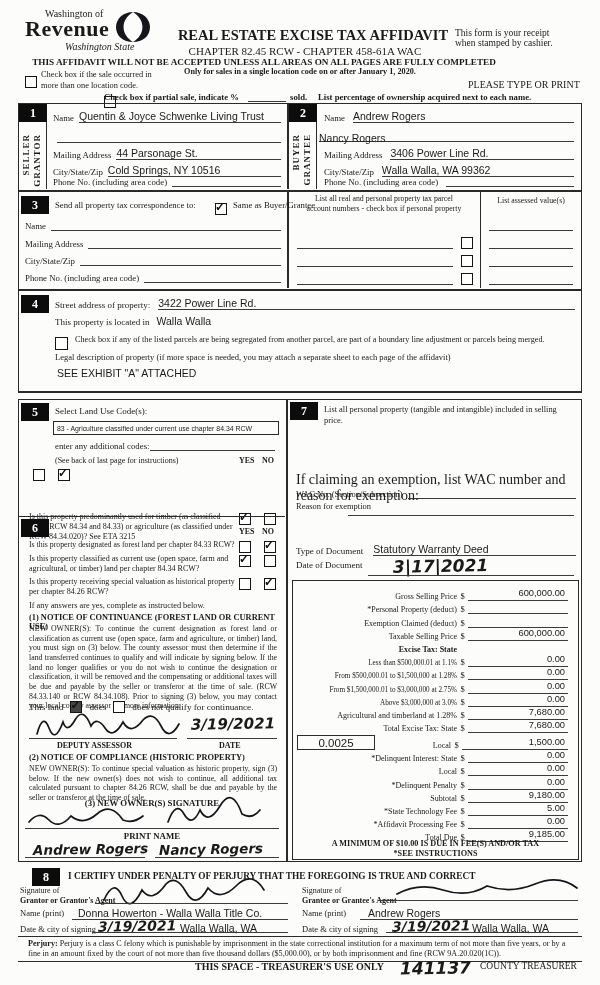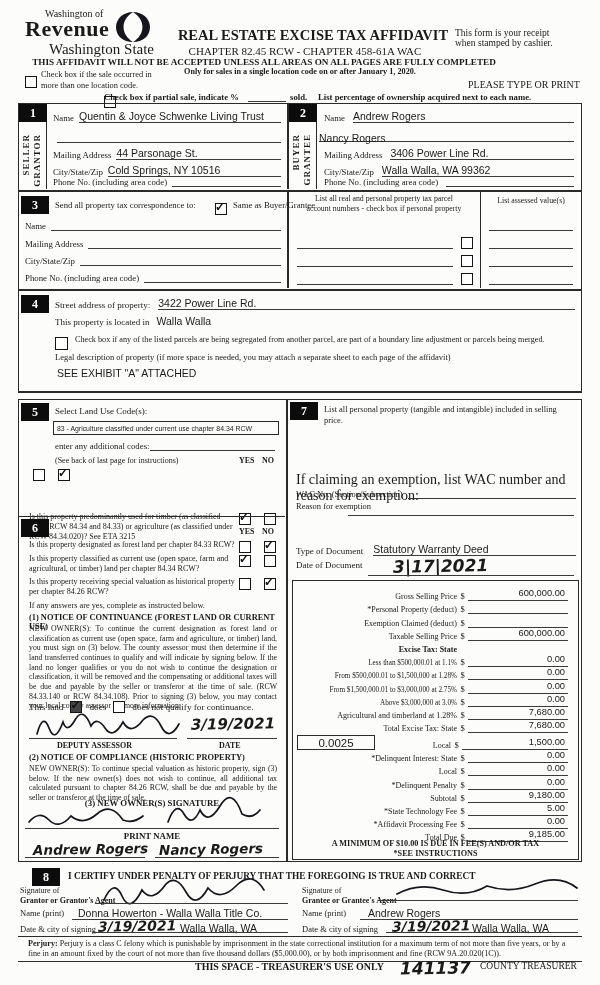--- a/index.html
+++ b/index.html
@@ -35,21 +35,21 @@
 </style>
 </head>
 <body>
 
 <div class="page">
 
   
   <div class="abs" style="left:25px;top:8px;width:150px;">
     <div style="font-size:10px;margin-left:20px;">Washington of</div>
     <div style="font-size:22px;font-weight:bold;letter-spacing:.5px;line-height:.9;">Revenue</div>
-    <div style="font-size:15px;margin-left:24px;margin-top:2px;">Washington State</div>
+    <div style="font-size:10px;font-style:italic;margin-left:40px;margin-top:2px;">Washington State</div>
   </div>
   <svg class="abs" style="left:113px;top:10px;" width="40" height="34" viewBox="0 0 40 36">
     <path fill="#15151c" d="M20 2 C30 2 38 9 38 18 C38 28 30 34 20 34 C26 30 30 25 30 18 C30 11 26 6 20 2 Z"></path>
     <path fill="#15151c" d="M20 2 C10 2 2 9 2 18 C2 28 10 34 20 34 C14 30 10 25 10 18 C10 11 14 6 20 2 Z"></path>
   </svg>
 
   <div class="abs ctr bold" style="left:158px;top:27px;width:310px;font-size:14.5px;">REAL ESTATE EXCISE TAX AFFIDAVIT</div>
   <div class="abs ctr" style="left:150px;top:45px;width:310px;font-size:11px;">CHAPTER 82.45 RCW - CHAPTER 458-61A WAC</div>
 
   <div class="abs" style="left:455px;top:28px;width:135px;font-size:9.5px;">

